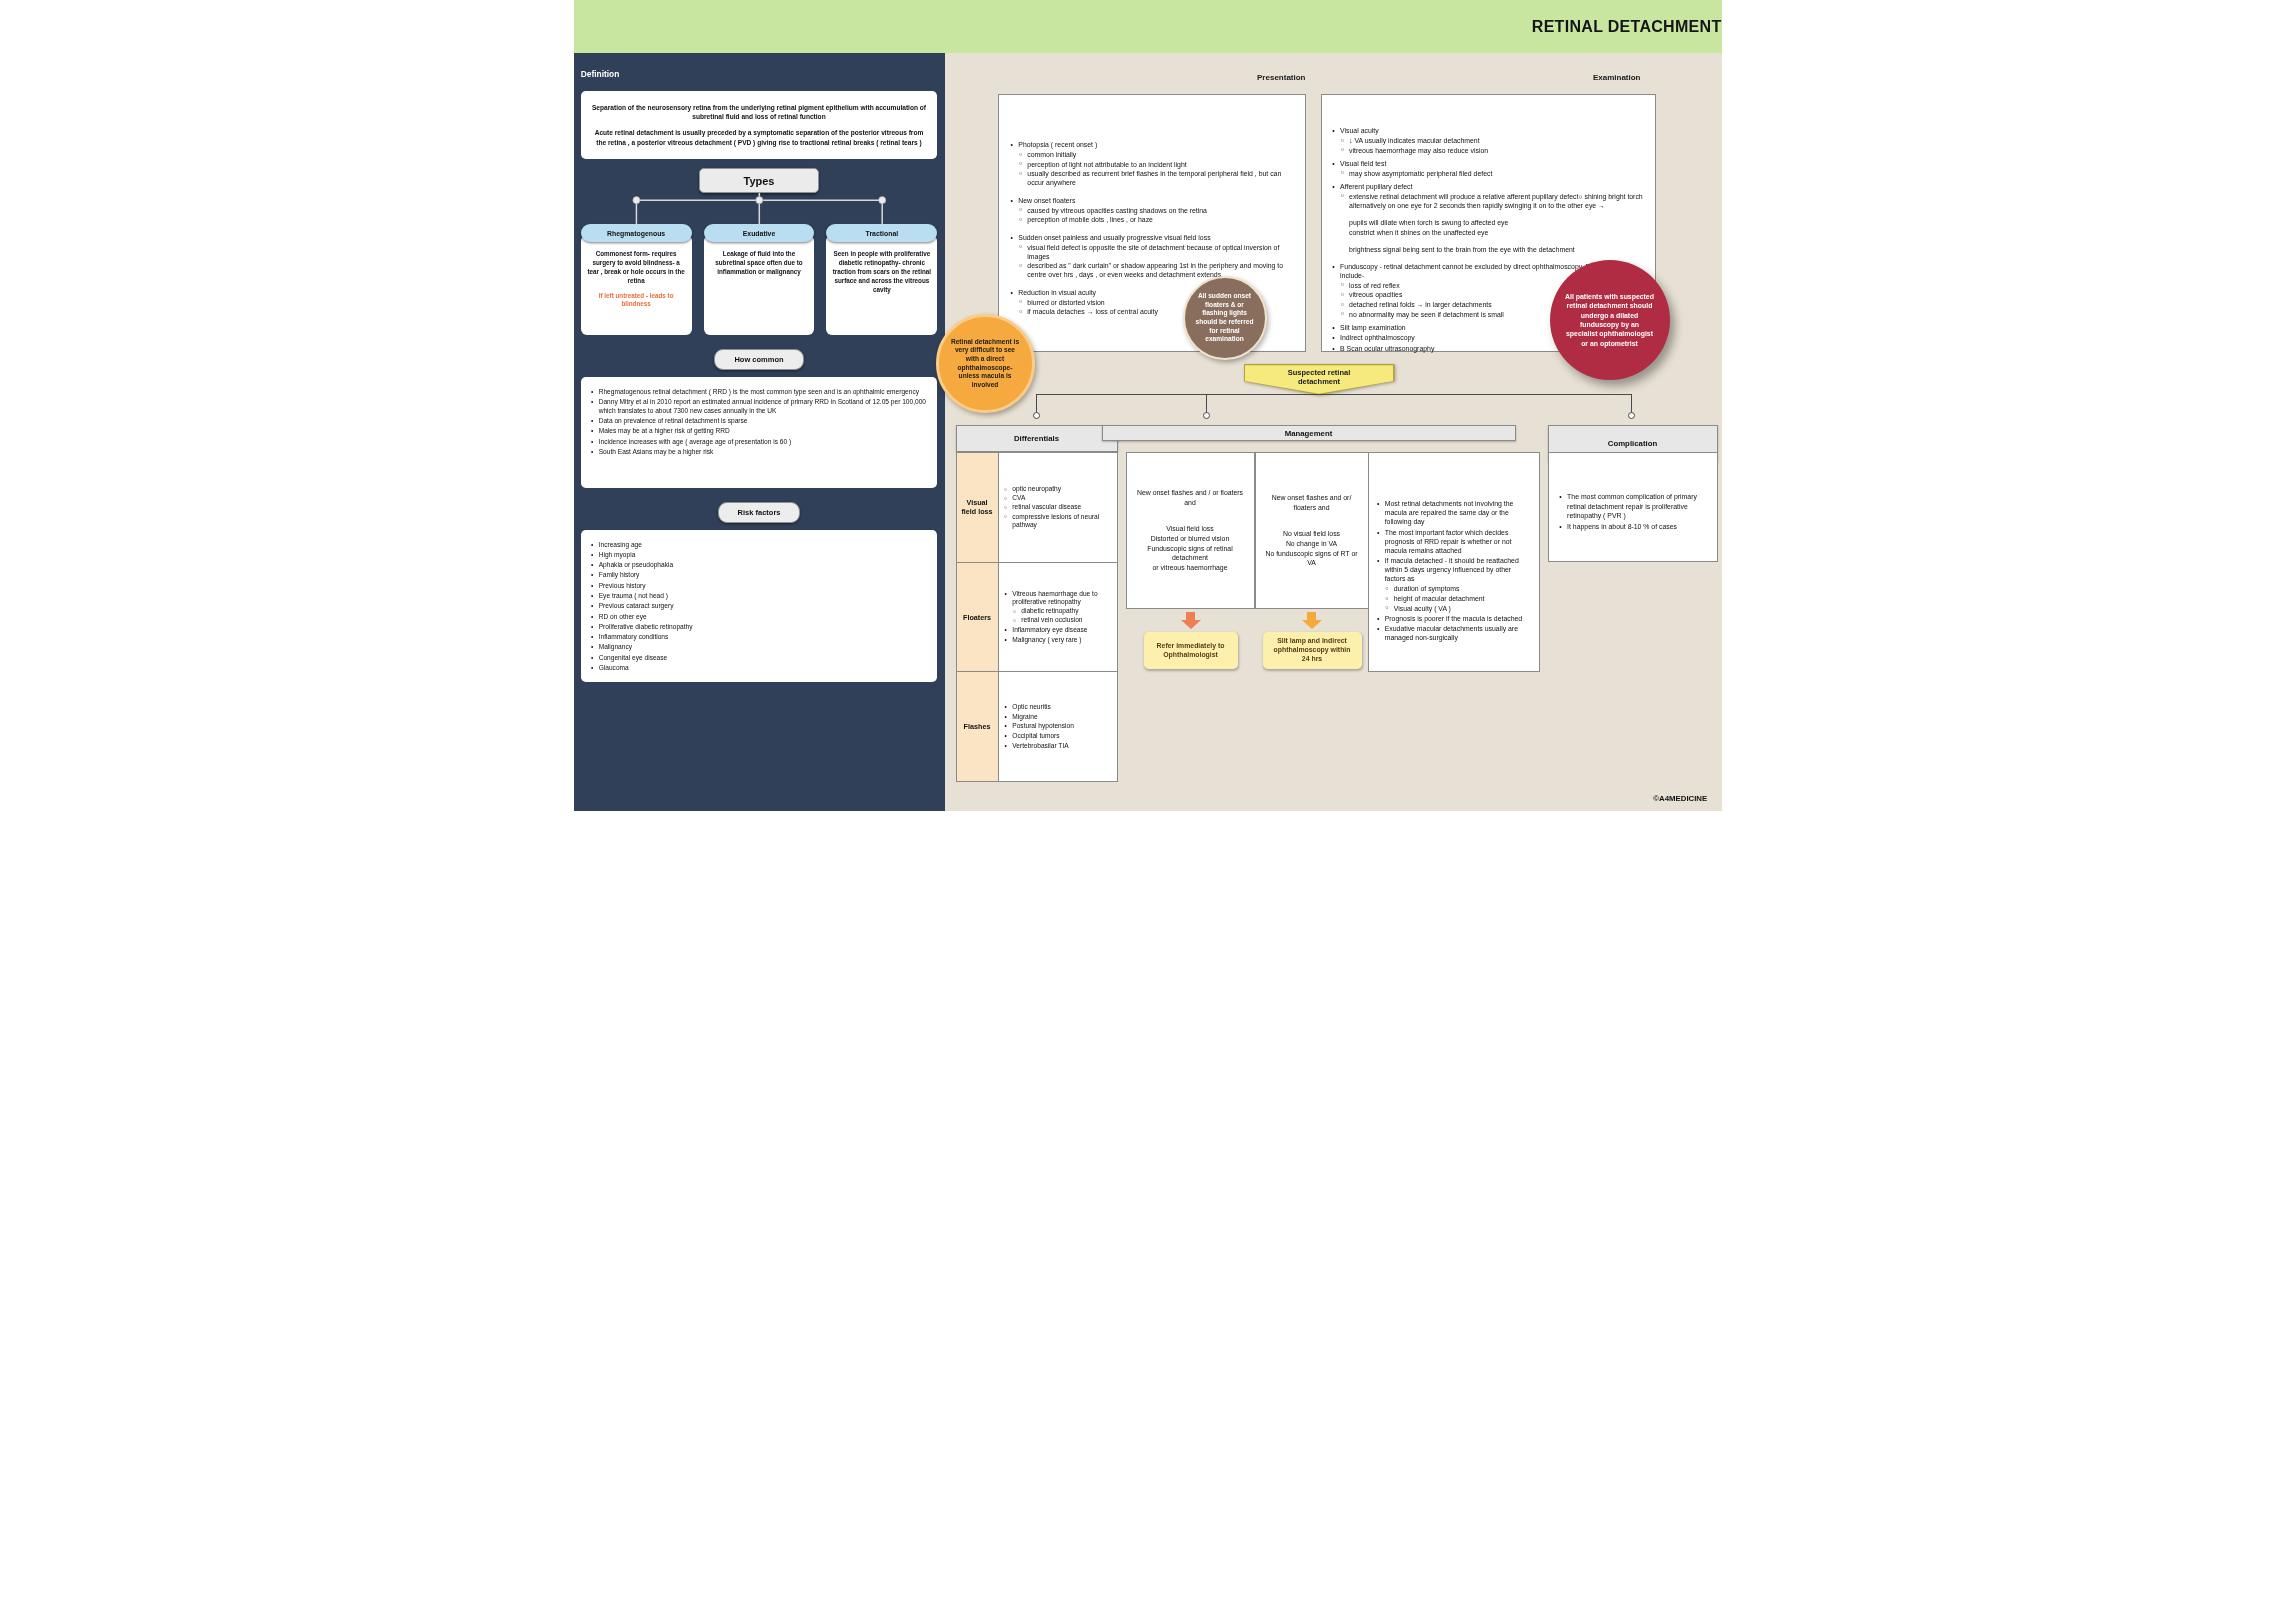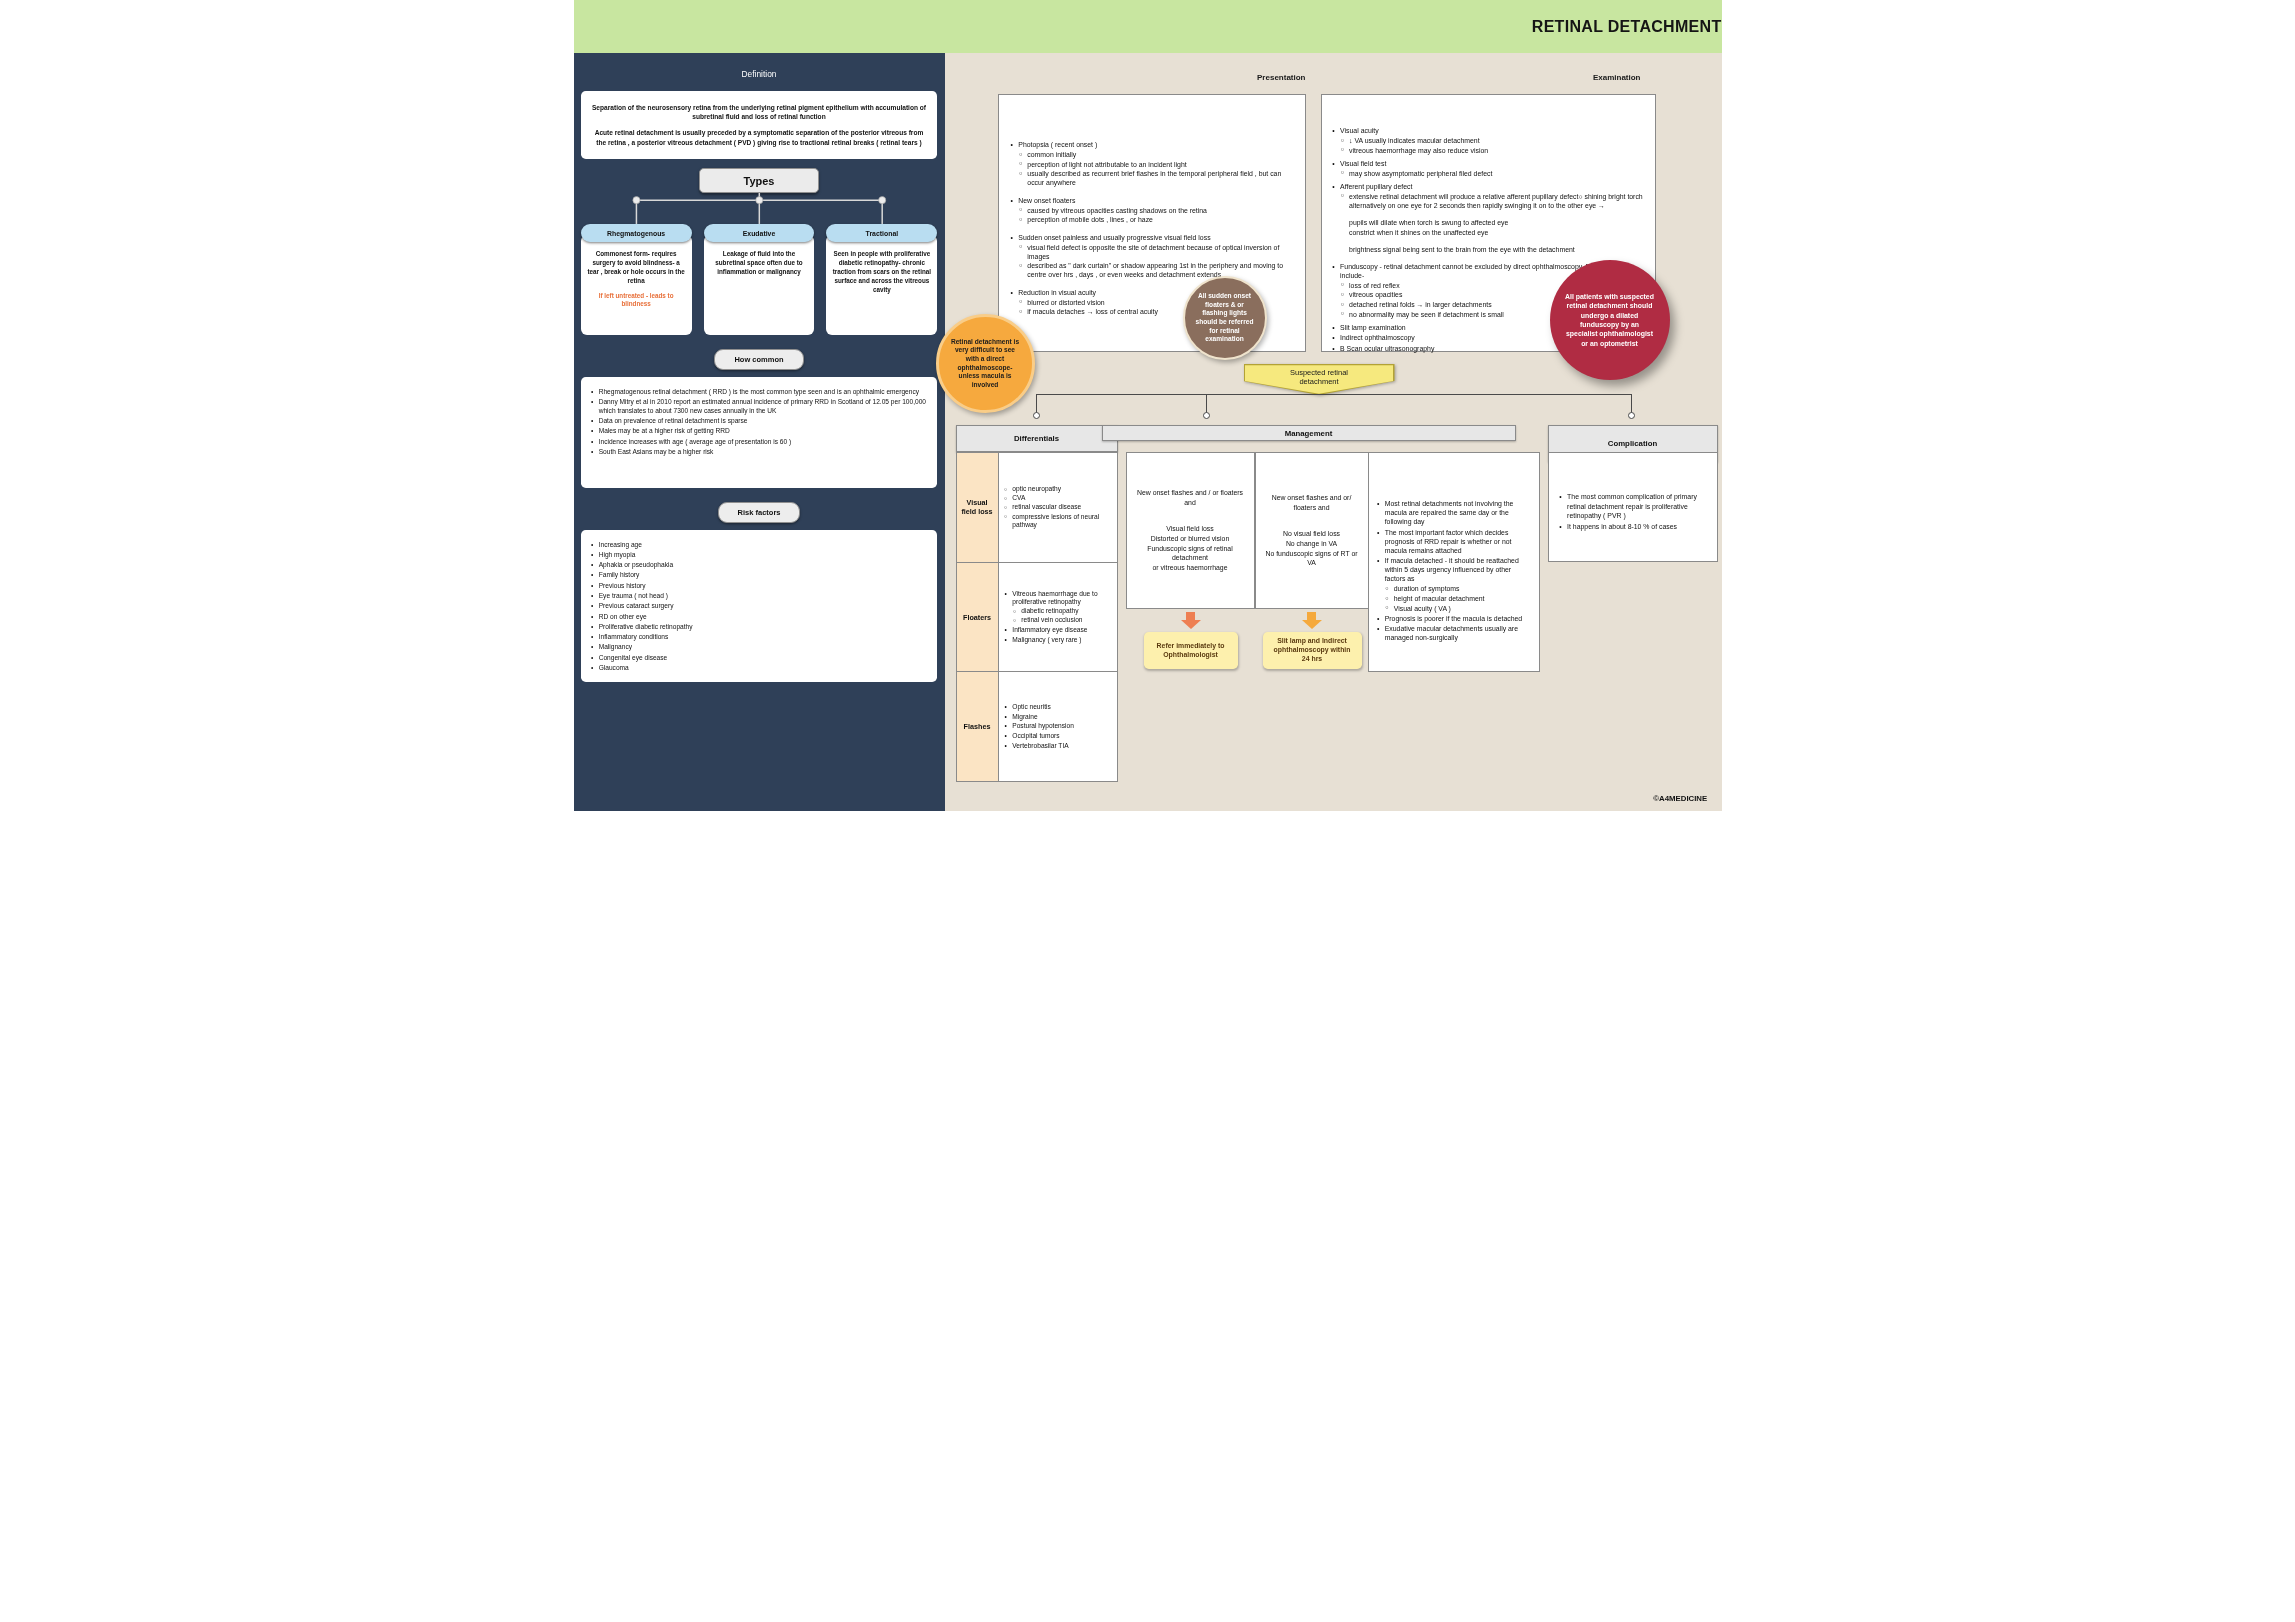--- a/index.html
+++ b/index.html
@@ -5,21 +5,21 @@
   *{margin:0;padding:0;box-sizing:border-box}
   body{font-family:"Liberation Sans",sans-serif;background:#ffffff}
   .canvas{position:relative;width:1148px;height:811px;background:#e7e0d4;overflow:hidden;color:#111;margin:0 auto;font-family:"Liberation Sans",sans-serif}
 
   
   .top-bar{position:absolute;left:0;top:0;width:100%;height:53px;background:#c8e6a0;display:flex;align-items:center;justify-content:flex-end}
   .top-bar h1{font-size:16px;letter-spacing:0.3px;color:#151515;font-weight:bold}
 
   
   .left-panel{position:absolute;left:0;top:53px;width:371px;height:759px;background:#2f4058;padding:0 7.2px}
-  .panel-heading{color:#fff;font-weight:normal;font-size:8.4px;text-align:center;margin:15.5px 0 12px}
+  .panel-heading{color:#fff;font-weight:bold;font-size:8.4px;text-align:left;margin:15.5px 0 12px}
   .white-box{background:#fff;border-radius:4.8px;padding:8.4px 9px;font-size:6.6px;line-height:1.38;color:#111}
   .def-box{padding:12px 9.6px;font-weight:bold;text-align:center;font-size:6.6px}
   .def-box p + p{margin-top:7.8px}
   .types-btn{width:120px;height:25px;margin:9.6px auto 0;background:#ebebeb;border:0.6px solid #8f8f8f;border-radius:4.8px;display:flex;align-items:center;justify-content:center;font-weight:bold;font-size:11px;box-shadow:0 1.2px 2.4px rgba(0,0,0,.4)}
   .tree-svg{display:block;width:100%;height:31px}
   .types-row{display:flex;gap:12px}
   .type-col{flex:1;display:flex;flex-direction:column}
   .type-pill{position:relative;z-index:1;background:#b9ddf1;border-radius:9.6px;padding:5.4px 2.4px;text-align:center;font-weight:bold;font-size:6.9px;box-shadow:0 1.2px 2.4px rgba(0,0,0,.45)}
   .type-box{flex:1;margin-top:-7.2px;background:#fff;border-radius:6px;padding:15.5px 6px 7.2px;text-align:center;font-weight:bold;font-size:6.3px;line-height:1.4;min-height:100px}
   .warn{color:#e8703a;margin-top:6px}
@@ -47,21 +47,21 @@
   
   .callout{position:absolute;border-radius:50%;display:flex;align-items:center;justify-content:center;text-align:center;font-weight:bold;padding:9.6px}
   .callout.orange{left:362px;top:314px;width:99px;height:99px;background:#f6a93e;border:3px solid #f9cd88;color:#1c1c1c;font-size:6.6px;line-height:1.3;box-shadow:1.8px 2.4px 4.8px rgba(0,0,0,.3)}
   .callout.brown{left:609px;top:276px;width:84px;height:84px;background:#8a6e5d;border:2.4px solid #efe3cc;color:#fff;font-size:6.6px;line-height:1.3;box-shadow:1.8px 2.4px 4.8px rgba(0,0,0,.3)}
   .callout.red{left:976px;top:260px;width:120px;height:120px;background:#b02c43;color:#fff;font-size:6.9px;line-height:1.35;box-shadow:4.8px 6px 9.6px rgba(0,0,0,.35);padding:14.3px}
 
   
   .banner-wrap{position:absolute;left:670px;top:364px;width:151px;height:31px;filter:drop-shadow(1.2px 1.8px 1.8px rgba(0,0,0,.3))}
   .banner-shape{position:absolute;inset:0;background:#b3a235;clip-path:polygon(0 0,100% 0,100% 55%,50% 100%,0 55%)}
   .banner-shape-inner{position:absolute;inset:1.2px;background:#f6e97e;clip-path:polygon(0 0,100% 0,100% 55%,50% 100%,0 55%)}
-  .banner-text{position:absolute;left:0;right:0;top:3.6px;text-align:center;font-weight:normal;font-size:7.5px;color:#1a1a1a;line-height:1.25;padding:0 27.5px}
+  .banner-text{position:absolute;left:0;right:0;top:3.6px;text-align:center;font-weight:bold;font-size:7.5px;color:#1a1a1a;line-height:1.25;padding:0 27.5px}
 
   
   .line{position:absolute;background:#4a4a4a}
   .node-dot{position:absolute;width:7.2px;height:7.2px;border-radius:50%;background:#fff;border:1.2px solid #4a4a4a}
 
   
   .sec-header{position:absolute;background:#e7e7e7;border:0.6px solid #8a8a8a;display:flex;align-items:center;justify-content:center;font-weight:bold;font-size:7.8px;box-shadow:0 1.2px 1.8px rgba(0,0,0,.25)}
 
   
   .diff-table{position:absolute;border:0.6px solid #8a8a8a;background:#fff;display:flex;flex-direction:column}

